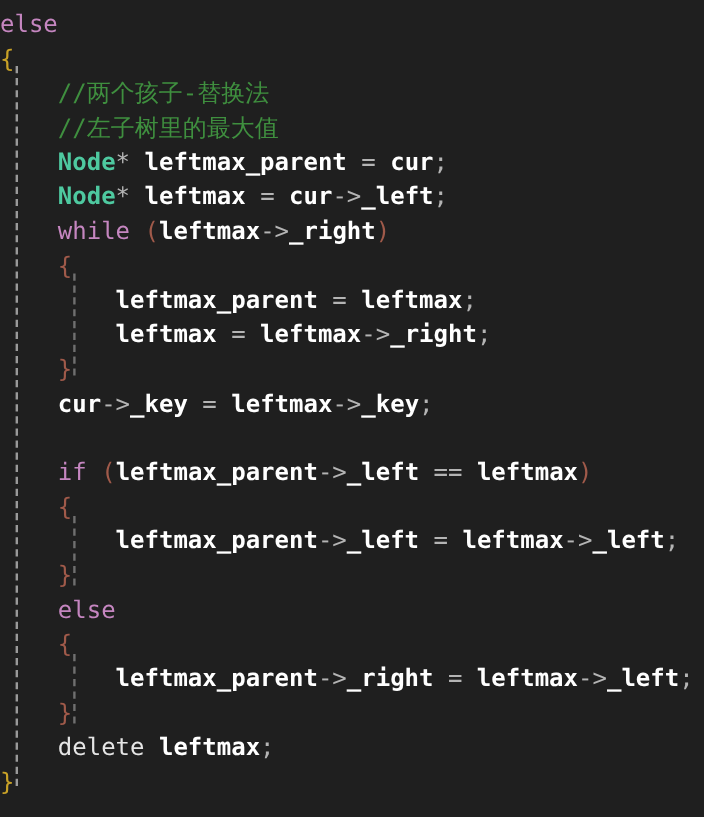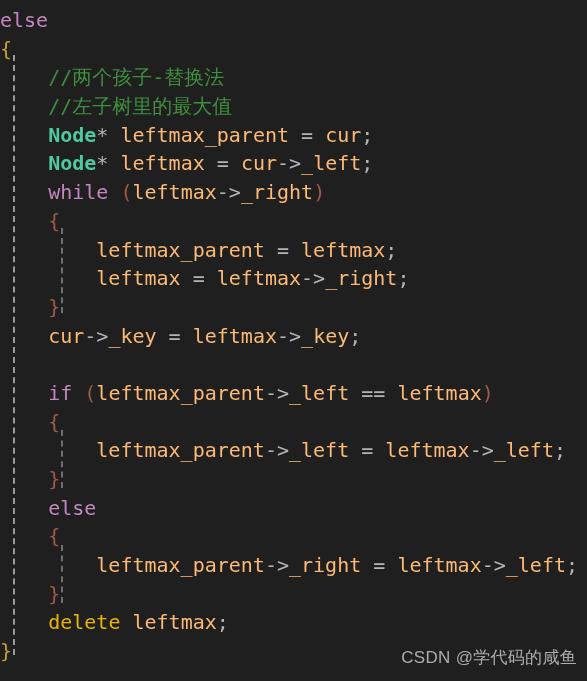--- a/index.html
+++ b/index.html
@@ -36,23 +36,23 @@
     padding: 6px 0 0 0;
     white-space: pre;
     color: #d4d4d4;
     font-family: inherit;
     font-size: inherit;
     line-height: inherit;
   }
   .ln { display: block; height: 28.7px; }
   
   .kw    { color: #c586c0; }   
-  .kw2   { color: #eab308; }   
+  .kw2   { color: #e5e5e5; }   
   .type  { color: #4ec9a0; font-weight: bold; }   
-  .id    { color: #fdba74; }   
+  .id    { color: #ffffff; font-weight: bold; }   
   .op    { color: #b4b4b4; }   
   .cmt   { color: #3f8f3f; margin-top: 11px; }   
   .p1    { color: #c9a227; }   
   .p2    { color: #a05a4a; }   
   #watermark {
     position: absolute;
     right: 10px;
     bottom: 8px;
     color: #b9b9b9;
     font-family: "Liberation Sans", "DejaVu Sans", sans-serif;
@@ -67,15 +67,14 @@
 
 <div id="editor">
 
   <div class="guide" style="left:13px; top:55px; height:600px;"></div>
   <div class="guide lvl2" style="left:61px; top:228px; height:85px;"></div>
   <div class="guide lvl2" style="left:61px; top:430px; height:58px;"></div>
   <div class="guide lvl2" style="left:61px; top:545px; height:58px;"></div>
 
   <pre id="code"><span class="ln"><span class="kw">else</span></span><span class="ln"><span class="p1">{</span></span><span class="ln">    <span class="cmt">//两个孩子-替换法</span></span><span class="ln">    <span class="cmt">//左子树里的最大值</span></span><span class="ln">    <span class="type">Node</span><span class="op">*</span> <span class="id">leftmax_parent</span> <span class="op">=</span> <span class="id">cur</span><span class="op">;</span></span><span class="ln">    <span class="type">Node</span><span class="op">*</span> <span class="id">leftmax</span> <span class="op">=</span> <span class="id">cur</span><span class="op">-&gt;</span><span class="id">_left</span><span class="op">;</span></span><span class="ln">    <span class="kw">while</span> <span class="p2">(</span><span class="id">leftmax</span><span class="op">-&gt;</span><span class="id">_right</span><span class="p2">)</span></span><span class="ln">    <span class="p2">{</span></span><span class="ln">        <span class="id">leftmax_parent</span> <span class="op">=</span> <span class="id">leftmax</span><span class="op">;</span></span><span class="ln">        <span class="id">leftmax</span> <span class="op">=</span> <span class="id">leftmax</span><span class="op">-&gt;</span><span class="id">_right</span><span class="op">;</span></span><span class="ln">    <span class="p2">}</span></span><span class="ln">    <span class="id">cur</span><span class="op">-&gt;</span><span class="id">_key</span> <span class="op">=</span> <span class="id">leftmax</span><span class="op">-&gt;</span><span class="id">_key</span><span class="op">;</span></span><span class="ln"> </span><span class="ln">    <span class="kw">if</span> <span class="p2">(</span><span class="id">leftmax_parent</span><span class="op">-&gt;</span><span class="id">_left</span> <span class="op">==</span> <span class="id">leftmax</span><span class="p2">)</span></span><span class="ln">    <span class="p2">{</span></span><span class="ln">        <span class="id">leftmax_parent</span><span class="op">-&gt;</span><span class="id">_left</span> <span class="op">=</span> <span class="id">leftmax</span><span class="op">-&gt;</span><span class="id">_left</span><span class="op">;</span></span><span class="ln">    <span class="p2">}</span></span><span class="ln">    <span class="kw">else</span></span><span class="ln">    <span class="p2">{</span></span><span class="ln">        <span class="id">leftmax_parent</span><span class="op">-&gt;</span><span class="id">_right</span> <span class="op">=</span> <span class="id">leftmax</span><span class="op">-&gt;</span><span class="id">_left</span><span class="op">;</span></span><span class="ln">    <span class="p2">}</span></span><span class="ln">    <span class="kw2">delete</span> <span class="id">leftmax</span><span class="op">;</span></span><span class="ln"><span class="p1">}</span></span></pre>
 
-  <div id="watermark">CSDN @学代码的咸鱼</div>
 
 </div>
 
 </body></html>

